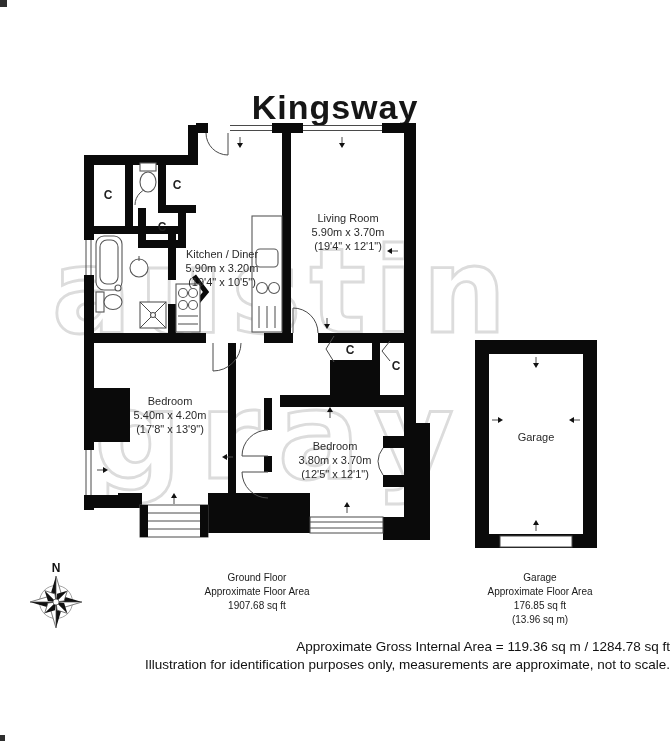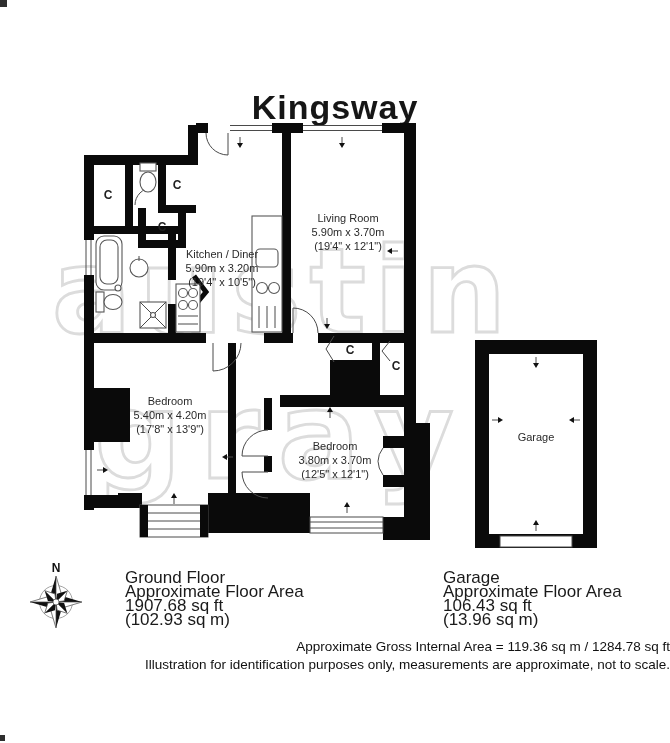--- a/index.html
+++ b/index.html
@@ -5,21 +5,21 @@
   html,body{margin:0;padding:0}
   body{
     width:670px;height:743px;position:relative;background:#fff;
     font-family:"Liberation Sans",sans-serif;overflow:hidden;color:#1a1a1a;
   }
   .page-title{
     position:absolute;top:44px;left:0;width:670px;text-align:center;
     font-size:34px;font-weight:bold;letter-spacing:1px;color:#161616;margin-top:44px;
   }
   #plan-svg{position:absolute;left:0;top:0}
-  .area-block{position:absolute;font-size:17px;line-height:14px;color:#1a1a1a}
+  .area-block{position:absolute;text-align:center;font-size:10px;line-height:14px;color:#1a1a1a}
   #area-ground{left:125px;top:571px;width:264px}
   #area-garage{left:443px;top:571px;width:194px}
   .footer-line{position:absolute;left:0;width:670px;text-align:right;color:#111;font-size:13.5px}
   #footer1{top:639px}
   #footer2{top:657px}
   .chip{position:absolute;background:#2e2e2e}
   #chip-tl{left:0;top:0;width:7px;height:7px}
   #chip-bl{left:0;top:735px;width:5px;height:6px}
 
   
@@ -300,24 +300,23 @@
         </g>
       <circle r="3" fill="#fff" stroke="#444" stroke-width="0.7"></circle>
     </g>
   </g>
 </svg>
 
 <div class="area-block" id="area-ground">
   <div>Ground Floor</div>
   <div>Approximate Floor Area</div>
   <div>1907.68 sq ft</div>
-  <div>(102.93 sq m)</div>
 </div>
 
 <div class="area-block" id="area-garage">
   <div>Garage</div>
   <div>Approximate Floor Area</div>
-  <div>106.43 sq ft</div>
+  <div>176.85 sq ft</div>
   <div>(13.96 sq m)</div>
 </div>
 
 <div class="footer-line" id="footer1">Approximate Gross Internal Area = 119.36 sq m / 1284.78 sq ft</div>
 <div class="footer-line" id="footer2">Illustration for identification purposes only, measurements are approximate, not to scale.</div>
 
 </body></html>

